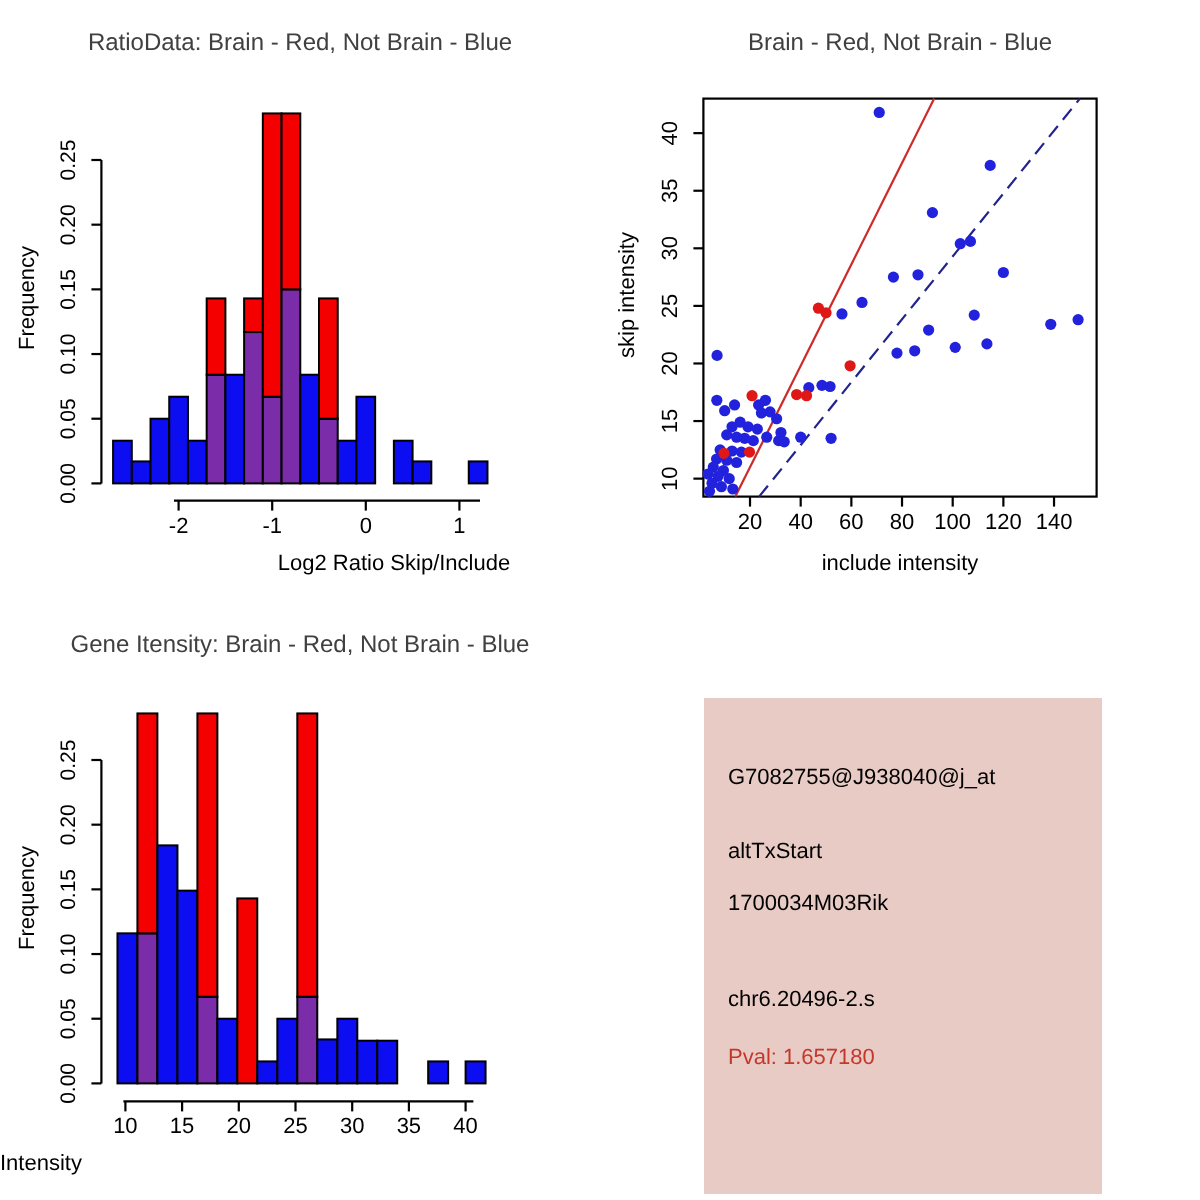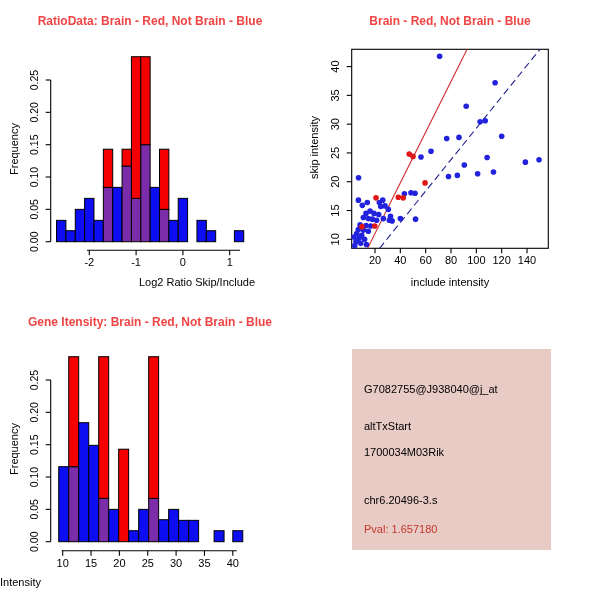--- a/index.html
+++ b/index.html
@@ -1,23 +1,23 @@
 <!DOCTYPE html>
 <html><head>
 <meta charset="utf-8">
 <style>
   html,body{margin:0;padding:0;background:#fff;}
   #window{position:relative;width:600px;height:600px;background:#fff;overflow:hidden;
           font-family:"Liberation Sans","DejaVu Sans",sans-serif;}
-  .panel-title{position:absolute;width:300px;text-align:center;font-weight:bold;
-               font-size:12px;color:#ef4444;letter-spacing:0;}
+  .panel-title{position:absolute;width:300px;text-align:center;font-weight:normal;
+               font-size:12px;color:#404040;letter-spacing:0;}
   .axis-label{position:absolute;font-size:11px;color:#000;}
   .vlabel{transform:rotate(-90deg);transform-origin:center;white-space:nowrap;}
   #chart-svg{position:absolute;left:0;top:0;}
-  #info-panel{position:absolute;left:352px;top:349px;width:199px;height:201px;}
+  #info-panel{position:absolute;left:352px;top:349px;width:199px;height:248px;}
   .info-line{position:absolute;left:12px;font-size:11px;color:#000;white-space:nowrap;}
 </style>
 </head>
 <body>
 
 <div id="window" style="background: rgb(255, 255, 255);">
 
   <div class="panel-title" style="left:0;top:14px;">RatioData: Brain - Red, Not Brain - Blue</div>
   <div class="panel-title" style="left:0;top:315px;">Gene Itensity: Brain - Red, Not Brain - Blue</div>
   <div class="panel-title" style="left:300px;top:14px;">Brain - Red, Not Brain - Blue</div>
@@ -220,17 +220,17 @@
       <circle cx="403.25682989690716" cy="197.85902777777778" r="2.8" fill="#e01717"></circle>
       <circle cx="409.21056701030926" cy="154.0974537037037" r="2.8" fill="#e01717"></circle>
       <circle cx="413.010824742268" cy="156.40069444444447" r="2.8" fill="#e01717"></circle>
       <circle cx="425.0449742268041" cy="182.88796296296297" r="2.8" fill="#e01717"></circle>
     </svg>
 
   <div id="info-panel" style="background: rgb(232, 203, 197);">
     <div class="info-line" style="top:34px;">G7082755@J938040@j_at</div>
     <div class="info-line" style="top:71px;">altTxStart</div>
     <div class="info-line" style="top:97px;">1700034M03Rik</div>
-    <div class="info-line" style="top:145px;">chr6.20496-3.s</div>
+    <div class="info-line" style="top:145px;">chr6.20496-2.s</div>
     <div class="info-line" style="top: 174px; color: rgb(197, 55, 42);">Pval: 1.657180</div>
   </div>
 
 </div>
 
 </body></html>

